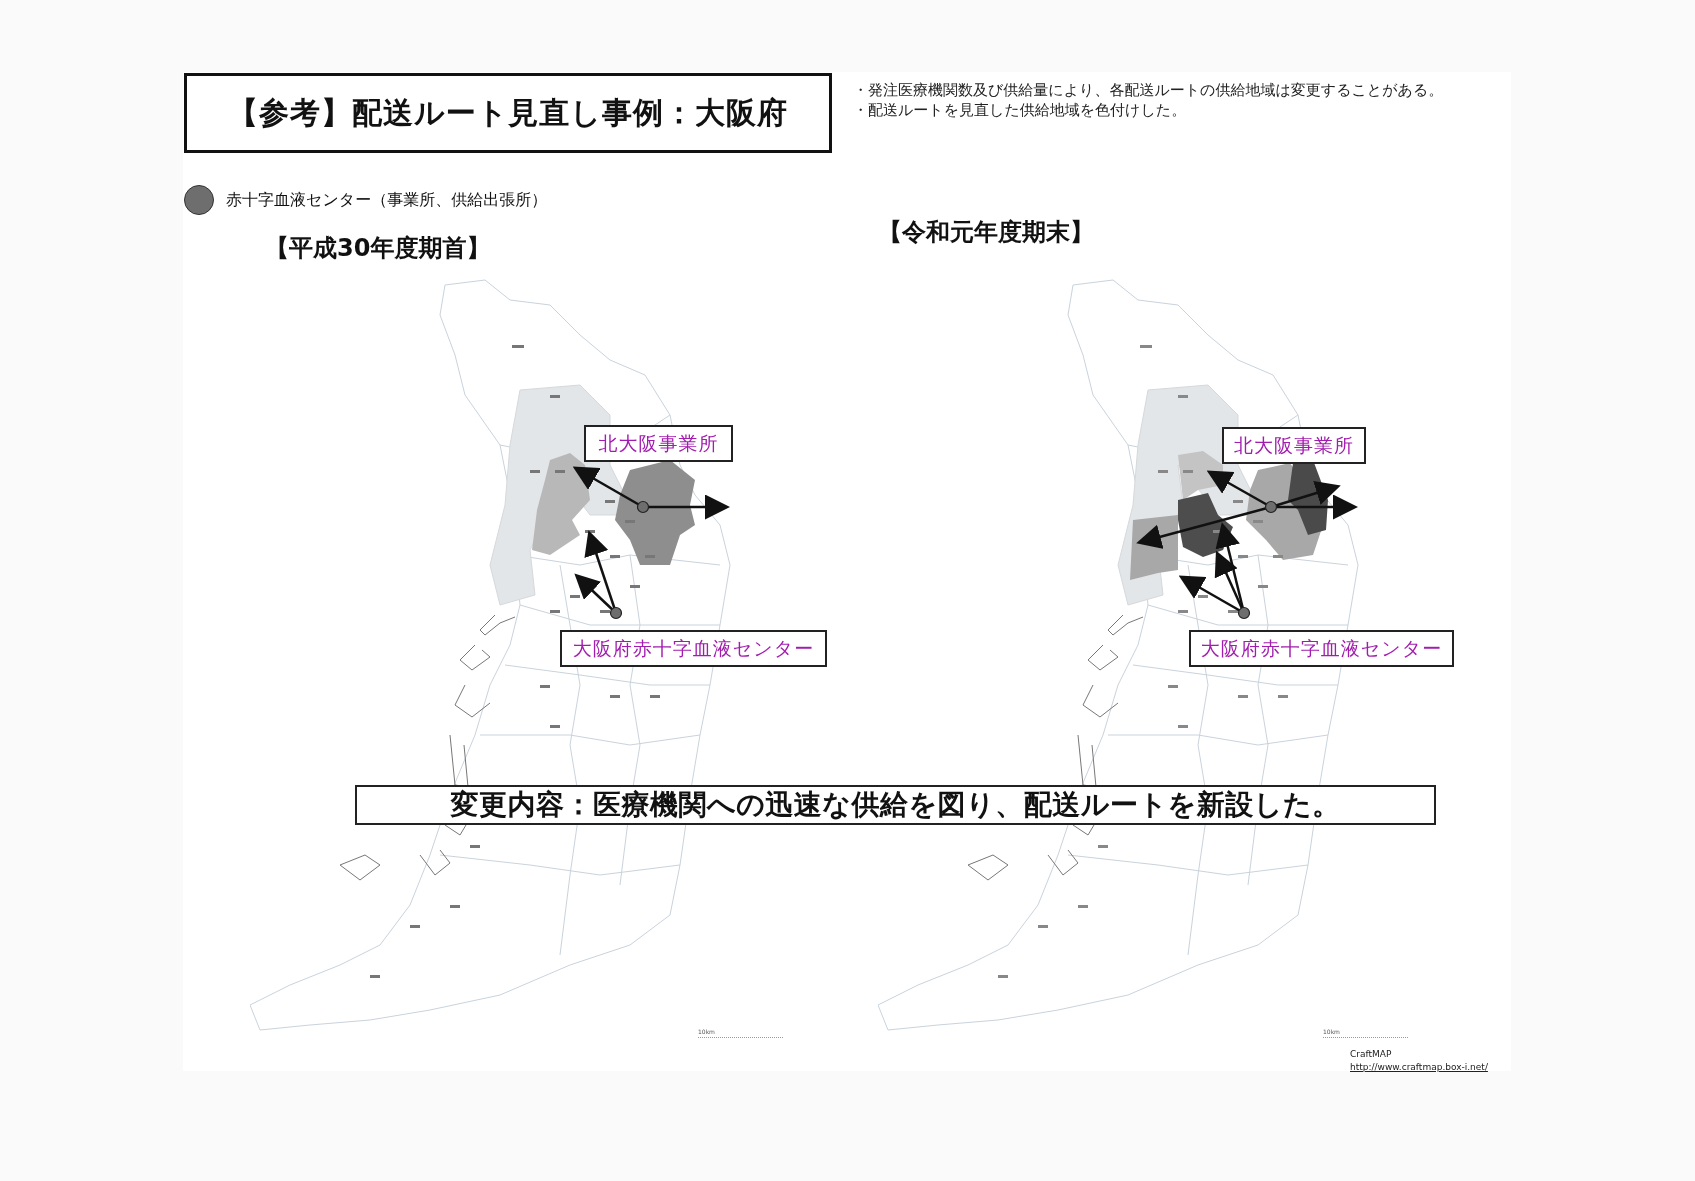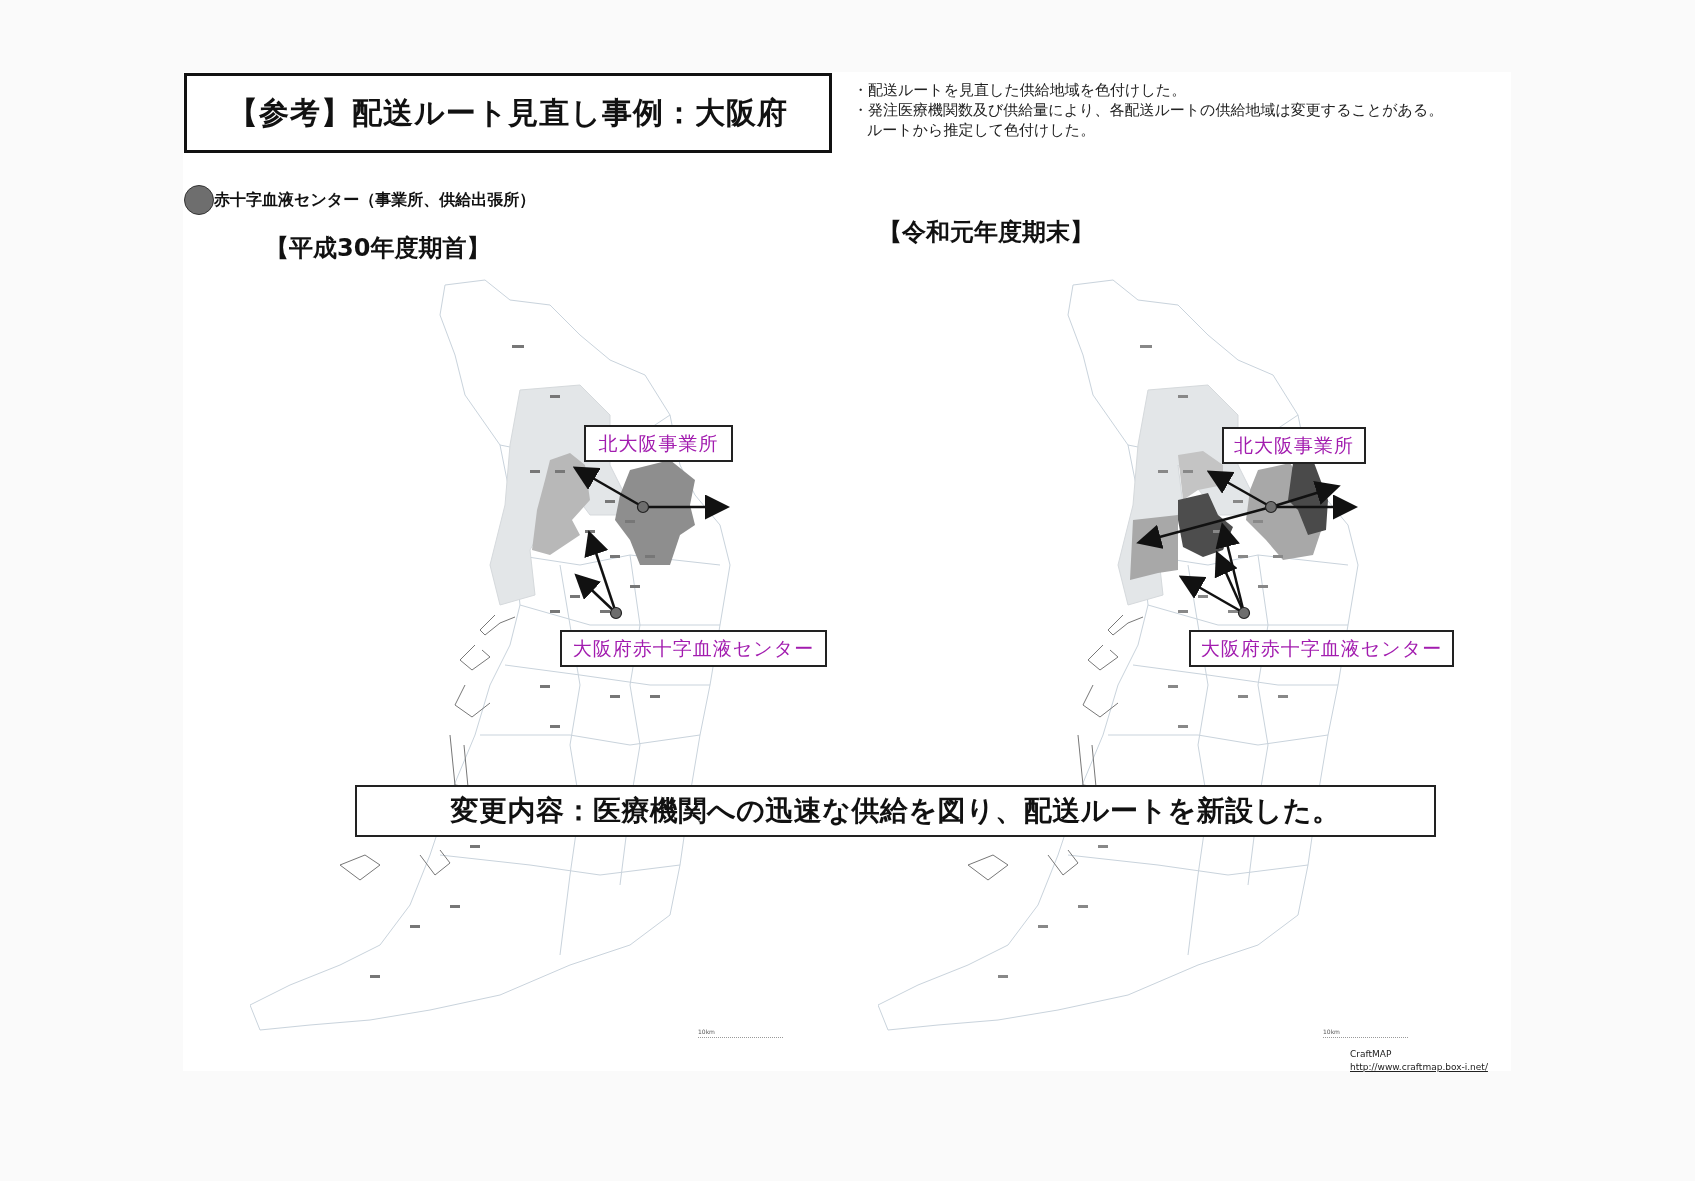--- a/index.html
+++ b/index.html
@@ -9,49 +9,48 @@
   }
   .panel { position:absolute; left:183px; top:72px; width:1328px; height:999px; background:#ffffff; }
   .title-box {
     position:absolute; left:184px; top:73px; width:648px; height:80px;
     border:3px solid #111; box-sizing:border-box; display:flex; align-items:center; justify-content:center;
     font-weight:bold; font-size:30px; letter-spacing:1px; background:#fff;
   }
   .notes { position:absolute; left:853px; top:80px; font-size:15px; line-height:20px; color:#222; }
   .notes div { white-space:nowrap; }
   .notes .indent { padding-left:14px; }
-  .legend { position:absolute; left:184px; top:185px; display:flex; align-items:center; font-size:16px; font-weight:bold; }
+  .legend { position:absolute; left:184px; top:185px; display:flex; align-items:center; gap:12px; font-size:16px; font-weight:normal; }
   .legend .dot { width:28px; height:28px; border-radius:50%; background:#6e6e6e; border:1px solid #333; }
   .map-title { position:absolute; font-weight:bold; font-size:24px; }
   .map { position:absolute; }
   .callout {
     position:absolute; border:2px solid #222; background:#fff; font-size:19px; display:flex; align-items:center; justify-content:center;
     box-sizing:border-box; letter-spacing:1px; color:#a21caf;
   }
   .change-box {
-    position:absolute; left:355px; top:785px; width:1081px; height:52px; border:2px solid #222; background:#fff;
+    position:absolute; left:355px; top:785px; width:1081px; height:40px; border:2px solid #222; background:#fff;
     box-sizing:border-box; display:flex; align-items:center; justify-content:center;
     font-weight:bold; font-size:28px; letter-spacing:0.5px;
   }
   .credit { position:absolute; left:1350px; top:1048px; font-size:9px; line-height:13px; color:#222; }
   .credit .url { text-decoration:underline;text-align:center; }
   .scale { position:absolute; font-size:6px; color:#555; border-bottom:1px dotted #999; width:85px; height:9px; }
   .tiny-label { font-size:4px; fill:#777; }
 </style>
 </head>
 <body>
 
 <div class="panel"></div>
 
 <div class="title-box">【参考】配送ルート見直し事例：大阪府</div>
 
 <div class="notes">
+  <div>・発注医療機関数及び供給量により、各配送ルートの供給地域は変更することがある。</div>
   <div>・配送ルートを見直した供給地域を色付けした。</div>
-  <div>・発注医療機関数及び供給量により、各配送ルートの供給地域は変更することがある。</div>
-  <div class="indent">ルートから推定して色付けした。</div>
 </div>
 
 <div class="legend">
   <span class="dot"></span>
   <span>赤十字血液センター（事業所、供給出張所）</span>
 </div>
 
 <div class="map-title" style="left:265px; top:232px;">【平成30年度期首】</div>
 <svg class="map" style="left:250px; top:265px;" width="560" height="770" viewBox="0 0 560 770">
   <g fill="none" stroke="#c9d3dc" stroke-width="1">

